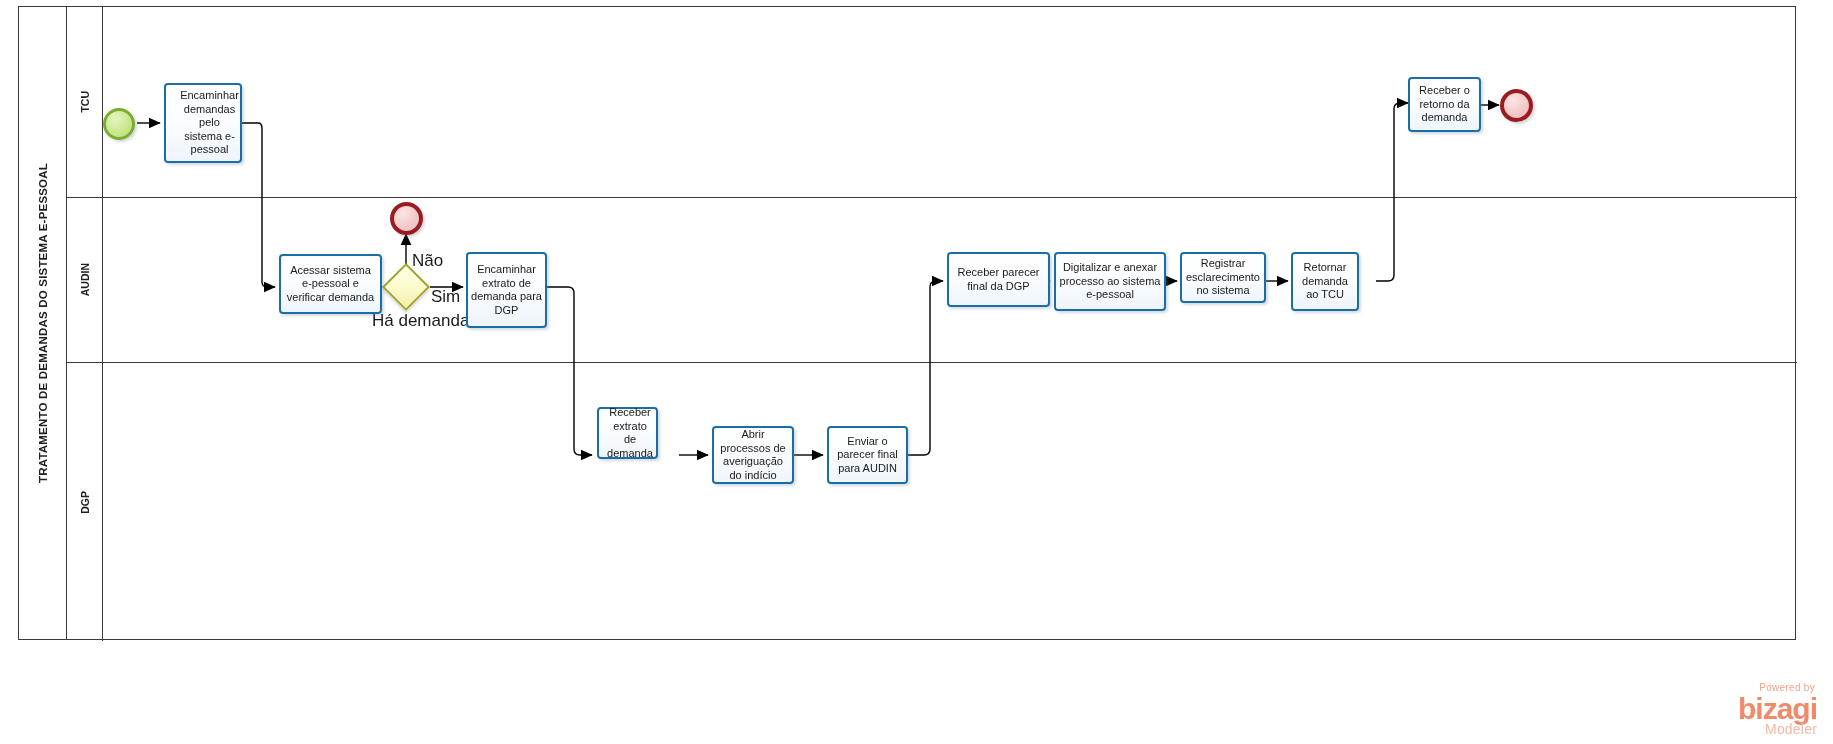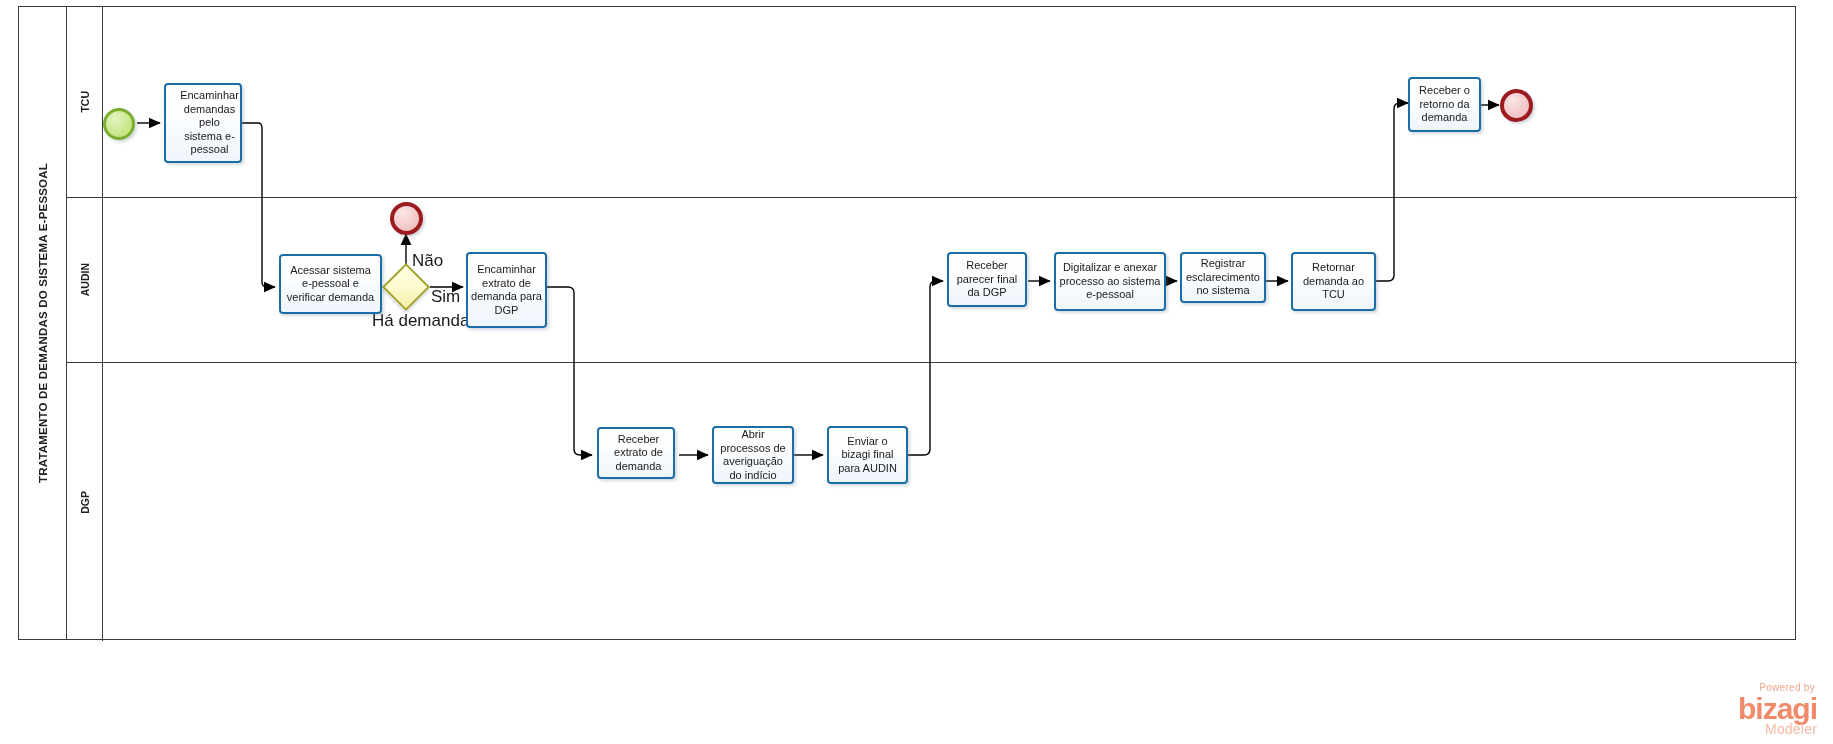--- a/index.html
+++ b/index.html
@@ -249,33 +249,33 @@
   <div class="flow-label" style="left:431px; top:287px;">Sim</div>
 
   <div class="task" style="left:164px; top:83px; width:78px; height:80px;padding-left:16px;">Encaminhar demandas pelo sistema e-pessoal</div>
 
   <div class="task" style="left:1408px; top:77px; width:73px; height:55px;">Receber o retorno da demanda</div>
 
   <div class="task" style="left:279px; top:254px; width:103px; height:60px;">Acessar sistema e-pessoal  e verificar demanda</div>
 
   <div class="task" style="left:466px; top:252px; width:81px; height:76px;">Encaminhar extrato de demanda para DGP</div>
 
-  <div class="task" style="left:947px; top:252px; width:80px; height:55px;">Receber parecer final da DGP</div>
+  <div class="task" style="left:947px; top:252px; width:103px; height:55px;">Receber parecer final da DGP</div>
 
   <div class="task" style="left:1054px; top:252px; width:112px; height:59px;">Digitalizar e anexar processo ao sistema e-pessoal</div>
 
   <div class="task" style="left:1180px; top:252px; width:86px; height:51px;">Registrar esclarecimento no sistema</div>
 
-  <div class="task" style="left:1291px; top:252px; width:85px; height:59px;">Retornar demanda ao TCU</div>
-
-  <div class="task" style="left:597px; top:427px; width:78px; height:52px;padding-left:8px;">Receber extrato de demanda</div>
+  <div class="task" style="left:1291px; top:252px; width:68px; height:59px;">Retornar demanda ao TCU</div>
+
+  <div class="task" style="left:597px; top:407px; width:61px; height:52px;padding-left:8px;">Receber extrato de demanda</div>
 
   <div class="task" style="left:712px; top:426px; width:82px; height:58px;">Abrir processos de averiguação do indício</div>
 
-  <div class="task" style="left:827px; top:426px; width:81px; height:58px;">Enviar o bizagi final para AUDIN</div>
+  <div class="task" style="left:827px; top:426px; width:81px; height:58px;">Enviar o parecer final para AUDIN</div>
 
   <div class="logo">
     <div class="logo-powered">Powered by</div>
     <div class="logo-brand">bizagi</div>
     <div class="logo-modeler">Modeler</div>
   </div>
 
 </div>
 
 </body></html>

